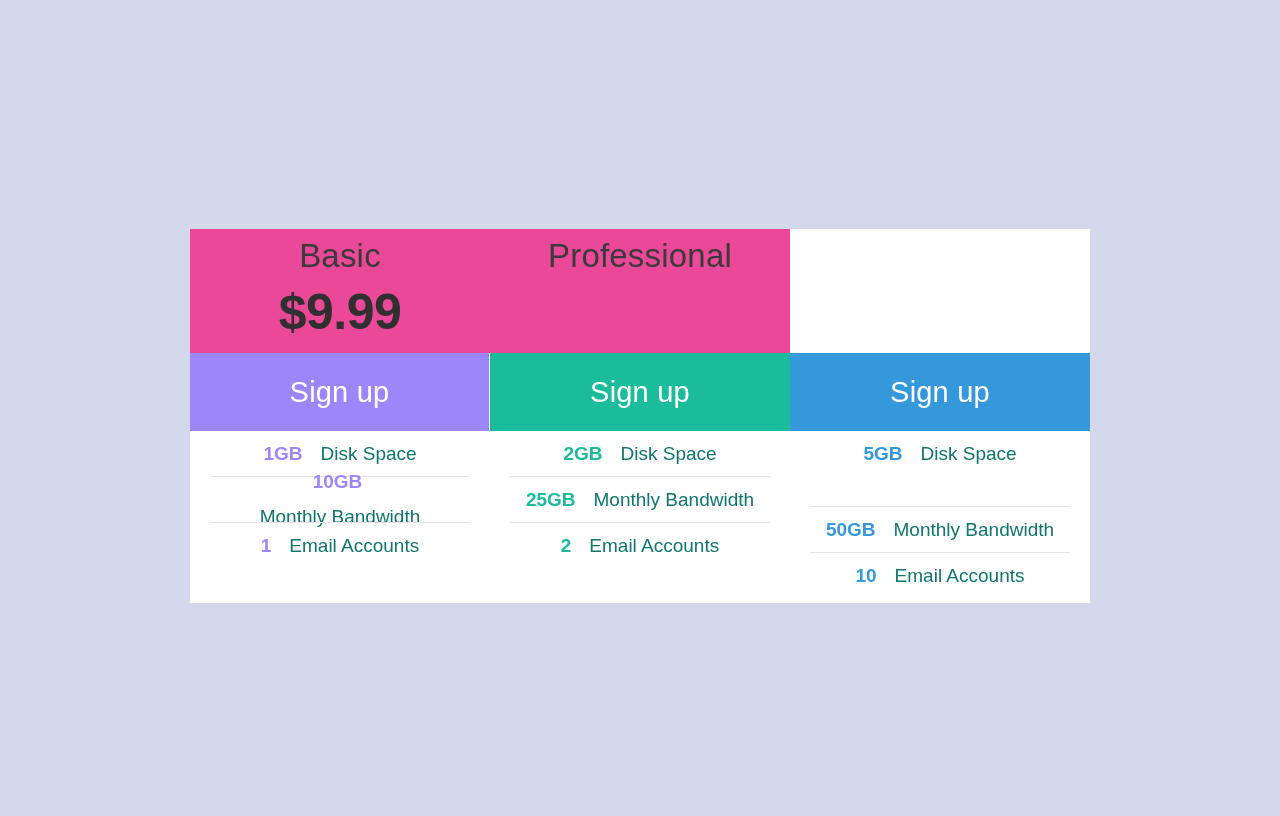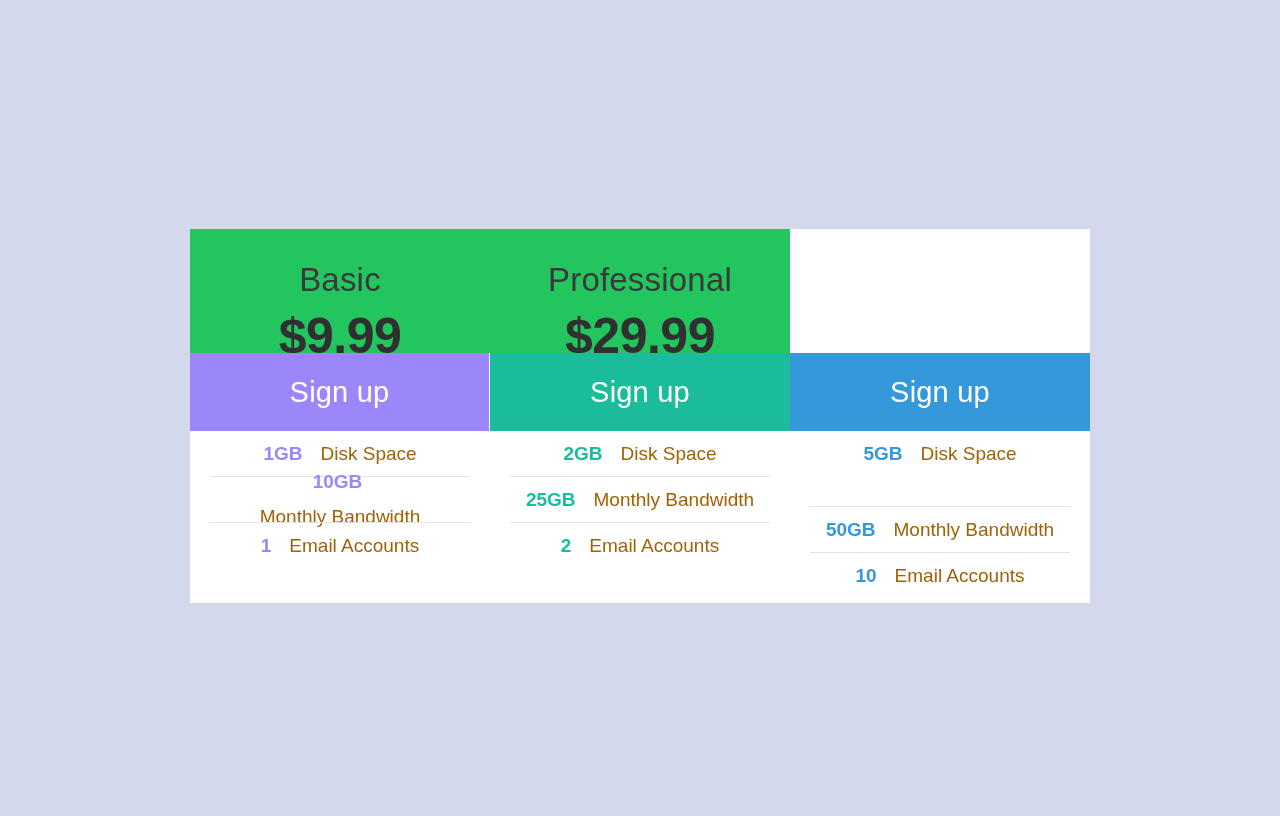--- a/index.html
+++ b/index.html
@@ -35,23 +35,23 @@
   .headers-row {
     display: flex;
     height: 124px;
   }
   .plan-header {
     width: 300px;
     display: flex;
     flex-direction: column;
     align-items: center;
     justify-content: flex-start;
-    padding-top: 32px;
+    padding-top: 8px;
     box-sizing: border-box;
-    background: #22c55e;
+    background: #ec4899;
   }
   .plan-name {
     font-size: 33px;
     font-weight: 300;
     color: #3a3a3a;
     line-height: 1.18;
     letter-spacing: 0.2px;
   }
   .plan-price {
     font-size: 50px;
@@ -110,37 +110,36 @@
   }
   .feature-item + .feature-item {
     border-top: 1px solid #e4e4e4;
   }
   .feature-qty {
     font-weight: 700;
     margin-right: 5px;
   }
   .feature-label {
     font-weight: 400;
-    color: #a16207;
+    color: #0f766e;
   }
 </style>
 </head>
 <body style="background: rgb(212, 216, 236);">
 
 <div class="stage">
   <div class="pricing-table">
 
     <div class="headers-row">
       <div class="plan-header">
         <div class="plan-name">Basic</div>
         <div class="plan-price">$9.99</div>
       </div>
       <div class="plan-header">
         <div class="plan-name">Professional</div>
-        <div class="plan-price">$29.99</div>
       </div>
     </div>
 
     <div class="buttons-row">
       <div class="signup-button gap-right" style="background-color: rgb(155, 135, 250);">Sign up</div>
       <div class="signup-button" style="background-color: rgb(26, 188, 156);">Sign up</div>
       <div class="signup-button" style="background-color: rgb(52, 152, 219);">Sign up</div>
     </div>
 
     <div class="features-row">

